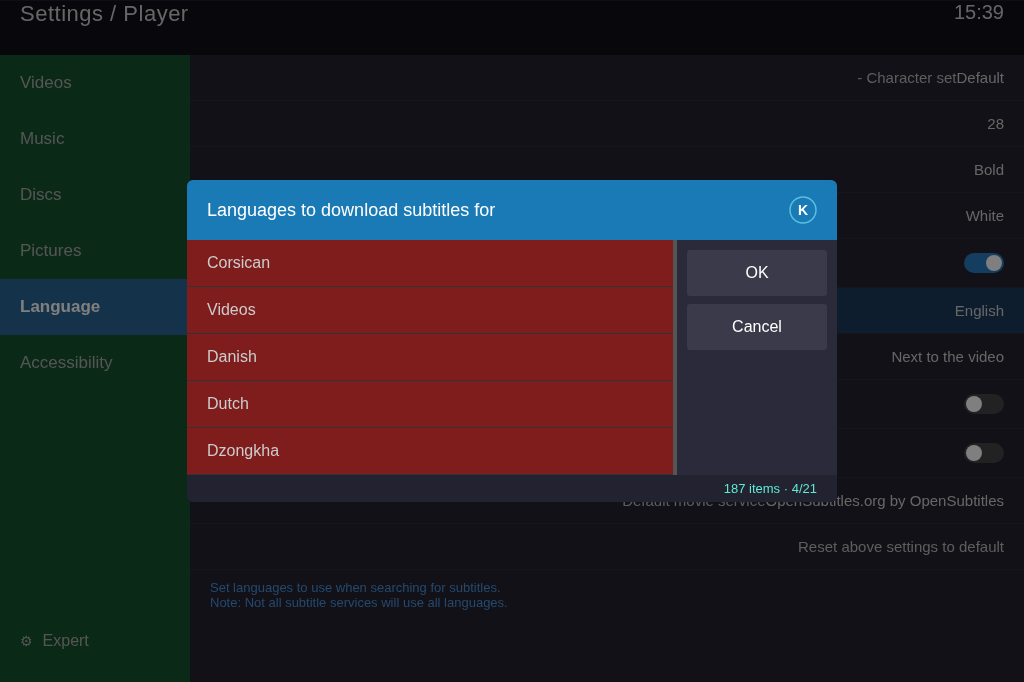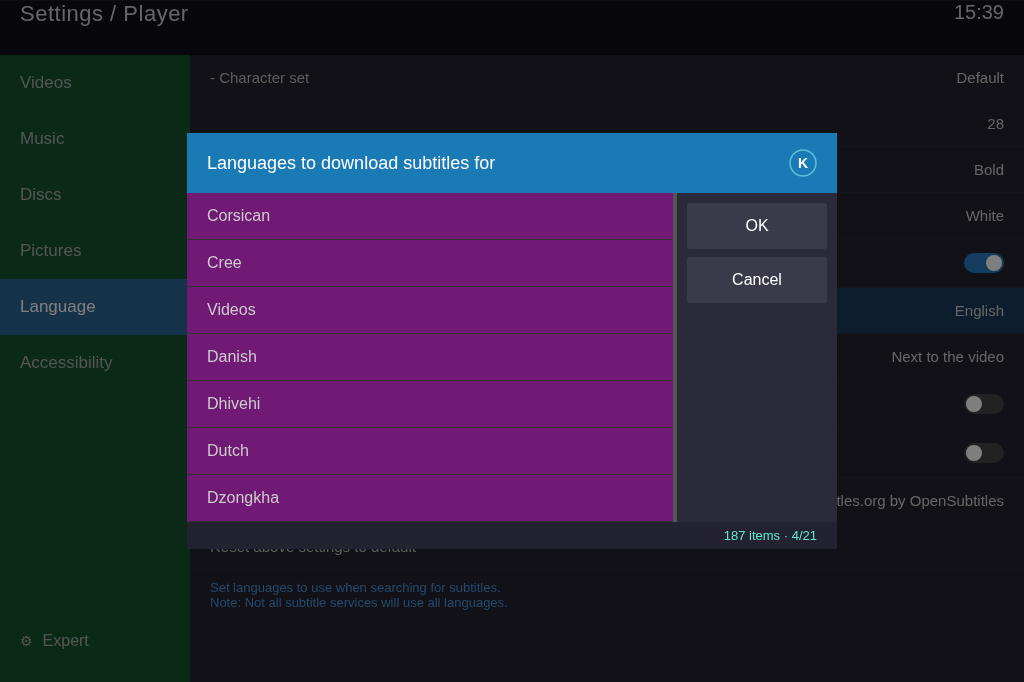--- a/index.html
+++ b/index.html
@@ -55,20 +55,21 @@
     }
     .sidebar-item {
       padding: 18px 20px;
       font-size: 17px;
       color: #aaa;
       cursor: pointer;
     }
     .sidebar-item.active {
       background-color: #2a6496;
       color: #fff;
+      font-weight: bold;
     }
 
     
     .expert-btn {
       position: absolute;
       bottom: 20px;
       left: 0;
       width: 190px;
       padding: 12px 20px;
       display: flex;
@@ -93,21 +94,21 @@
       background-color: #22222e;
     }
 
     
     .settings-area {
       padding: 0;
     }
     .settings-row {
       display: flex;
       align-items: center;
-      justify-content: space-between;
+      justify-content: flex-end;
       padding: 14px 20px;
       border-bottom: 1px solid #2a2a3a;
       font-size: 15px;
       color: #bbb;
     }
     .settings-row-label {
       color: #bbb;
     }
     .settings-row-value {
       color: #ccc;
@@ -154,21 +155,21 @@
       background: rgba(0,0,0,0.5);
       display: flex;
       align-items: center;
       justify-content: center;
       z-index: 100;
     }
 
     
     .modal {
       background: #2a2a3a;
-      border-radius: 0;
+      border-radius: 6px;
       width: 650px;
       max-height: 450px;
       position: relative;
       display: flex;
       flex-direction: column;
       overflow: hidden;
     }
 
     .modal-header {
       background-color: #1a7ab5;
@@ -208,21 +209,21 @@
       display: flex;
       flex: 1;
       overflow: hidden;
       min-height: 0;
     }
 
     
     .lang-list-container {
       flex: 1;
       overflow-y: auto;
-      background: #701a75;
+      background: #7f1d1d;
       border-right: 4px solid #555;
     }
     .lang-list-container::-webkit-scrollbar {
       width: 10px;
     }
     .lang-list-container::-webkit-scrollbar-track {
       background: #333;
     }
     .lang-list-container::-webkit-scrollbar-thumb {
       background: #666;
@@ -387,30 +388,24 @@
       </button>
     </div>
 
     <div class="modal-body">
 
       <div class="lang-list-container">
         <div class="lang-item">
           <span>Corsican</span>
         </div>
         <div class="lang-item">
-          <span>Cree</span>
-        </div>
-        <div class="lang-item">
           <span>Videos</span>
         </div>
         <div class="lang-item">
           <span>Danish</span>
-        </div>
-        <div class="lang-item">
-          <span>Dhivehi</span>
         </div>
         <div class="lang-item">
           <span>Dutch</span>
         </div>
         <div class="lang-item">
           <span>Dzongkha</span>
         </div>
 
       </div>
 

